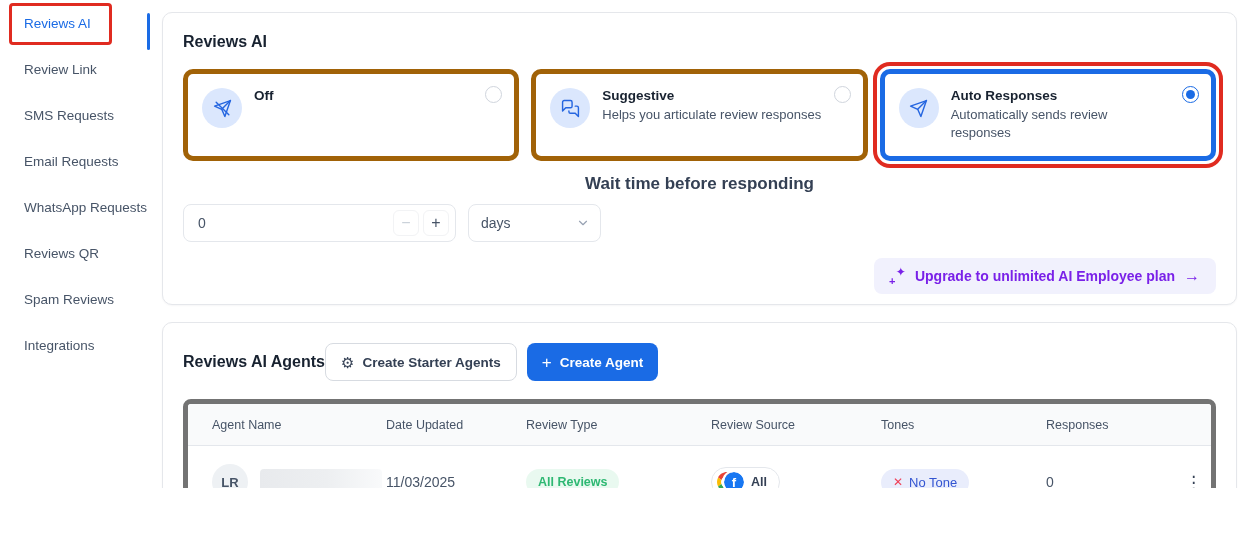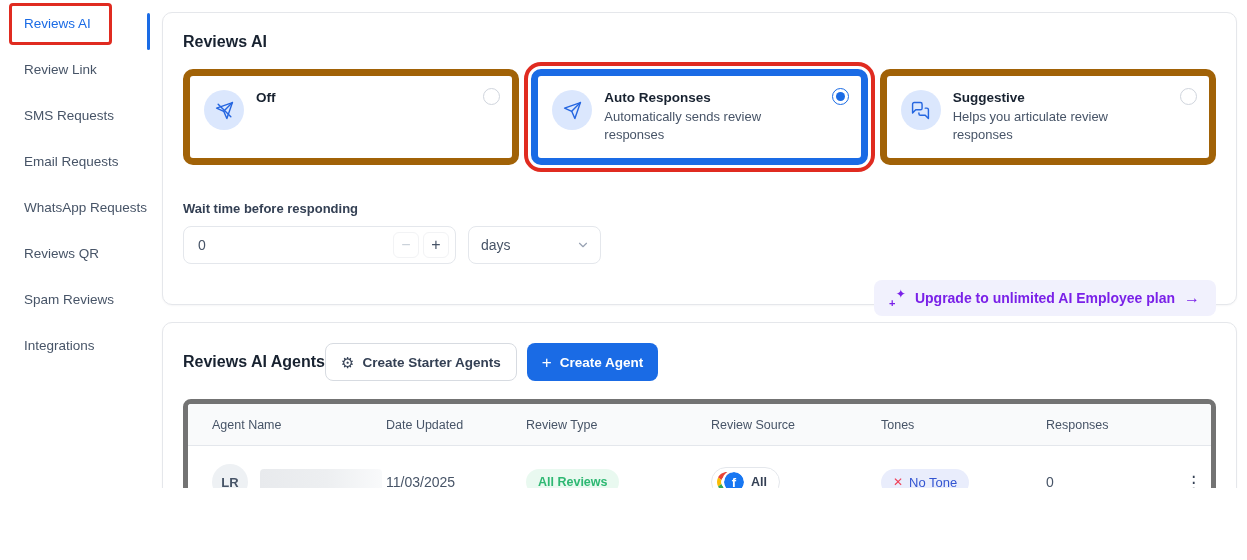--- a/index.html
+++ b/index.html
@@ -20,31 +20,31 @@
   .active-bar{position:absolute;left:147px;top:13px;width:3px;height:37px;background:var(--accent-blue);border-radius:2px;}
 
   
   .main{position:absolute;left:162px;top:0;width:1075px;}
   .card{position:absolute;left:0;width:1075px;background:#fff;border:1px solid #e5e7eb;border-radius:10px;box-shadow:0 1px 2px rgba(16,24,40,.04);padding:20px;}
   .card1{top:12px;height:293px;}
   .card2{top:322px;height:250px;}
   .section-title{margin:0;font-size:16px;font-weight:700;color:#182230;}
 
   .modes{display:flex;gap:12px;margin-top:18px;}
-  .mode{position:relative;flex:1;border:7px solid #a16207;border-radius:10px;padding:14px;display:flex;gap:12px;min-height:78px;background:#fff;cursor:pointer;}
+  .mode{position:relative;flex:1;border:5px solid #a16207;border-radius:10px;padding:14px;display:flex;gap:12px;min-height:78px;background:#fff;cursor:pointer;}
   .mode.selected{border-color:var(--accent-blue);}
   .mode.annotated{outline:4px solid var(--annotation-red);outline-offset:3px;}
   .mode-icon{width:40px;height:40px;border-radius:50%;background:#dbe7fd;display:flex;align-items:center;justify-content:center;flex:none;}
   .mode-title{font-size:13.5px;font-weight:700;color:#182230;margin-bottom:3px;}
   .mode-desc{font-size:13px;color:#475467;line-height:1.4;padding-right:26px;}
   .radio{position:absolute;top:12px;right:12px;width:17px;height:17px;border-radius:50%;border:1.5px solid #d0d5dd;background:#fff;cursor:pointer;}
   .radio.on{border-color:var(--accent-blue);}
   .radio.on::after{content:"";position:absolute;inset:3px;border-radius:50%;background:var(--accent-blue);}
 
-  .field-label{margin-top:36px;font-size:13px;font-weight:700;color:#344054;}
+  .field-label{margin-top:13px;font-size:17px;font-weight:700;color:#344054;text-align:center;}
   .controls{display:flex;gap:12px;margin-top:10px;}
   .stepper{width:273px;height:38px;border:1px solid #e4e7ec;border-radius:8px;display:flex;align-items:center;padding:0 6px 0 12px;background:#fff;}
   .stepper input{border:none;outline:none;flex:1;min-width:0;font-size:14px;color:#475467;font-family:inherit;background:transparent;}
   .step-btn{width:26px;height:26px;display:flex;align-items:center;justify-content:center;font-size:16px;border-radius:6px;border:1px solid #f2f3f5;cursor:pointer;background:#fff;}
   .step-minus{color:#c9d0d9;margin-right:4px;}
   .step-plus{color:#475467;}
   .select{width:133px;height:38px;border:1px solid #e4e7ec;border-radius:8px;display:flex;align-items:center;justify-content:space-between;padding:0 10px 0 12px;font-size:14px;color:#475467;background:#fff;cursor:pointer;}
 
   .upgrade-row{display:flex;justify-content:flex-end;margin-top:16px;}
   .upgrade{display:flex;align-items:center;gap:9px;background:var(--upgrade-bg);border-radius:8px;height:36px;padding:0 16px;color:var(--upgrade-purple);font-weight:700;font-size:14px;cursor:pointer;border:none;font-family:inherit;}
@@ -116,46 +116,46 @@
                 <path d="M22 2 11 13"></path>
                 <path d="M4 4l16 16"></path>
               </svg>
           </span>
           <div>
             <div class="mode-title">Off</div>
           </div>
           <span class="radio"></span>
         </div>
 
+        <div class="mode">
+          <span class="mode-icon">
+            <svg width="19" height="19" viewBox="0 0 24 24" fill="none" stroke="#2566e0" stroke-width="1.8" stroke-linecap="round" stroke-linejoin="round">
+                <path d="M14 9a2 2 0 0 1-2 2H6l-4 4V4a2 2 0 0 1 2-2h8a2 2 0 0 1 2 2z"></path>
+                <path d="M18 9h2a2 2 0 0 1 2 2v11l-4-4h-6a2 2 0 0 1-2-2v-1"></path>
+              </svg>
+          </span>
+          <div>
+            <div class="mode-title">Suggestive</div>
+            <div class="mode-desc">Helps you articulate review responses</div>
+          </div>
+          <span class="radio"></span>
+        </div>
+
         <div class="mode selected annotated">
           <span class="mode-icon">
             <svg width="19" height="19" viewBox="0 0 24 24" fill="none" stroke="#2566e0" stroke-width="1.8" stroke-linecap="round" stroke-linejoin="round">
                 <path d="m22 2-7 20-4-9-9-4Z"></path>
                 <path d="M22 2 11 13"></path>
               </svg>
           </span>
           <div>
             <div class="mode-title">Auto Responses</div>
             <div class="mode-desc">Automatically sends review responses</div>
           </div>
           <span class="radio on"></span>
-        </div>
-
-        <div class="mode">
-          <span class="mode-icon">
-            <svg width="19" height="19" viewBox="0 0 24 24" fill="none" stroke="#2566e0" stroke-width="1.8" stroke-linecap="round" stroke-linejoin="round">
-                <path d="M14 9a2 2 0 0 1-2 2H6l-4 4V4a2 2 0 0 1 2-2h8a2 2 0 0 1 2 2z"></path>
-                <path d="M18 9h2a2 2 0 0 1 2 2v11l-4-4h-6a2 2 0 0 1-2-2v-1"></path>
-              </svg>
-          </span>
-          <div>
-            <div class="mode-title">Suggestive</div>
-            <div class="mode-desc">Helps you articulate review responses</div>
-          </div>
-          <span class="radio"></span>
         </div>
 
       </div>
 
       <div class="field-label">Wait time before responding</div>
       <div class="controls">
         <div class="stepper">
           <input value="0" style="">
           <span class="step-btn step-minus">−</span>
           <span class="step-btn step-plus">+</span>

